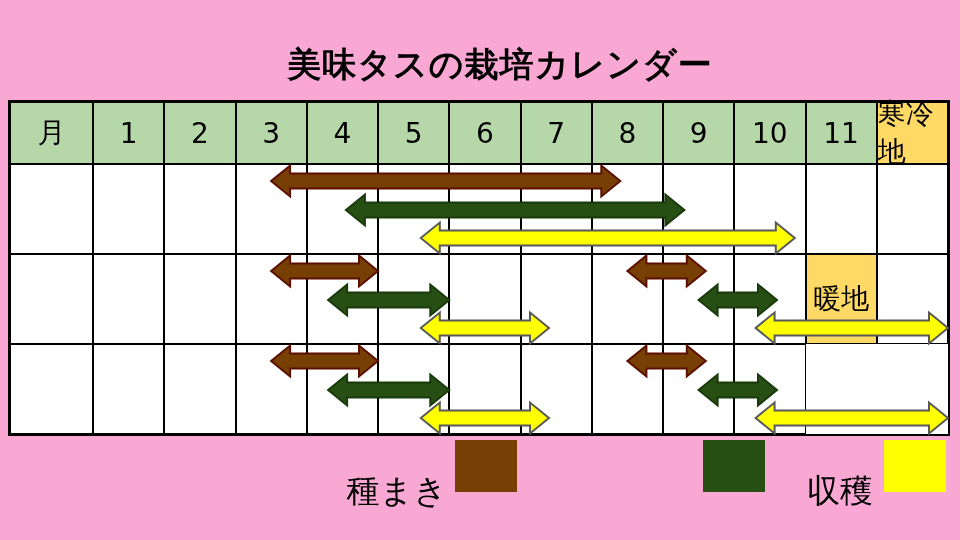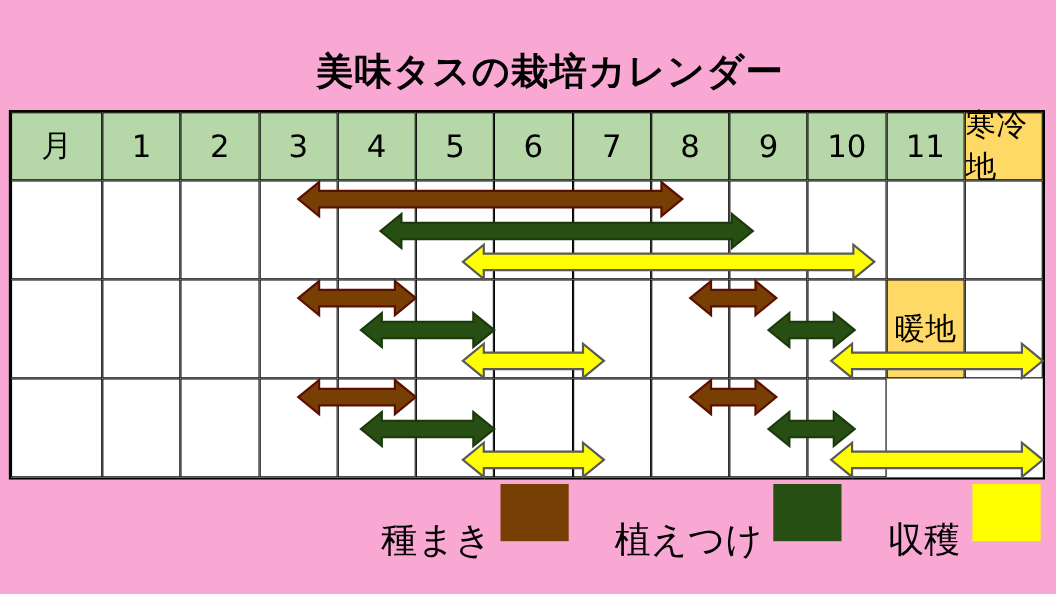--- a/index.html
+++ b/index.html
@@ -160,19 +160,18 @@
       <polygon points="320.1,290.0 339.1,274.5 339.1,282.5 422.3,282.5 422.3,274.5 441.3,290.0 422.3,305.5 422.3,297.5 339.1,297.5 339.1,305.5" fill="#274e13" stroke="#1a3a0c" stroke-width="2" stroke-linejoin="miter"></polygon>
       <polygon points="690.6,290.0 709.6,274.5 709.6,282.5 750.0,282.5 750.0,274.5 769.0,290.0 750.0,305.5 750.0,297.5 709.6,297.5 709.6,305.5" fill="#274e13" stroke="#1a3a0c" stroke-width="2" stroke-linejoin="miter"></polygon>
       <polygon points="412.8,318.0 431.8,302.5 431.8,310.5 522.0,310.5 522.0,302.5 541.0,318.0 522.0,333.5 522.0,325.5 431.8,325.5 431.8,333.5" fill="#ffff00" stroke="#595959" stroke-width="2" stroke-linejoin="miter"></polygon>
       <polygon points="747.6,318.0 766.6,302.5 766.6,310.5 921.0,310.5 921.0,302.5 940.0,318.0 921.0,333.5 921.0,325.5 766.6,325.5 766.6,333.5" fill="#ffff00" stroke="#595959" stroke-width="2" stroke-linejoin="miter"></polygon>
     </svg>
 
   <div id="legend">
 
   <div class="legend-label" style="right: 513px;">種まき</div>
       <div class="legend-swatch" style="left: 455px; background: rgb(120, 63, 4);"></div>
-      <div class="legend-label" style="right: 267px;">植えつけ</div>
       <div class="legend-swatch" style="left: 703px; background: rgb(39, 78, 19);"></div>
       <div class="legend-label" style="right: 87px;">収穫</div>
       <div class="legend-swatch" style="left: 884px; background: rgb(255, 255, 0);"></div>
     </div>
 
 </div>
 
 </body></html>

